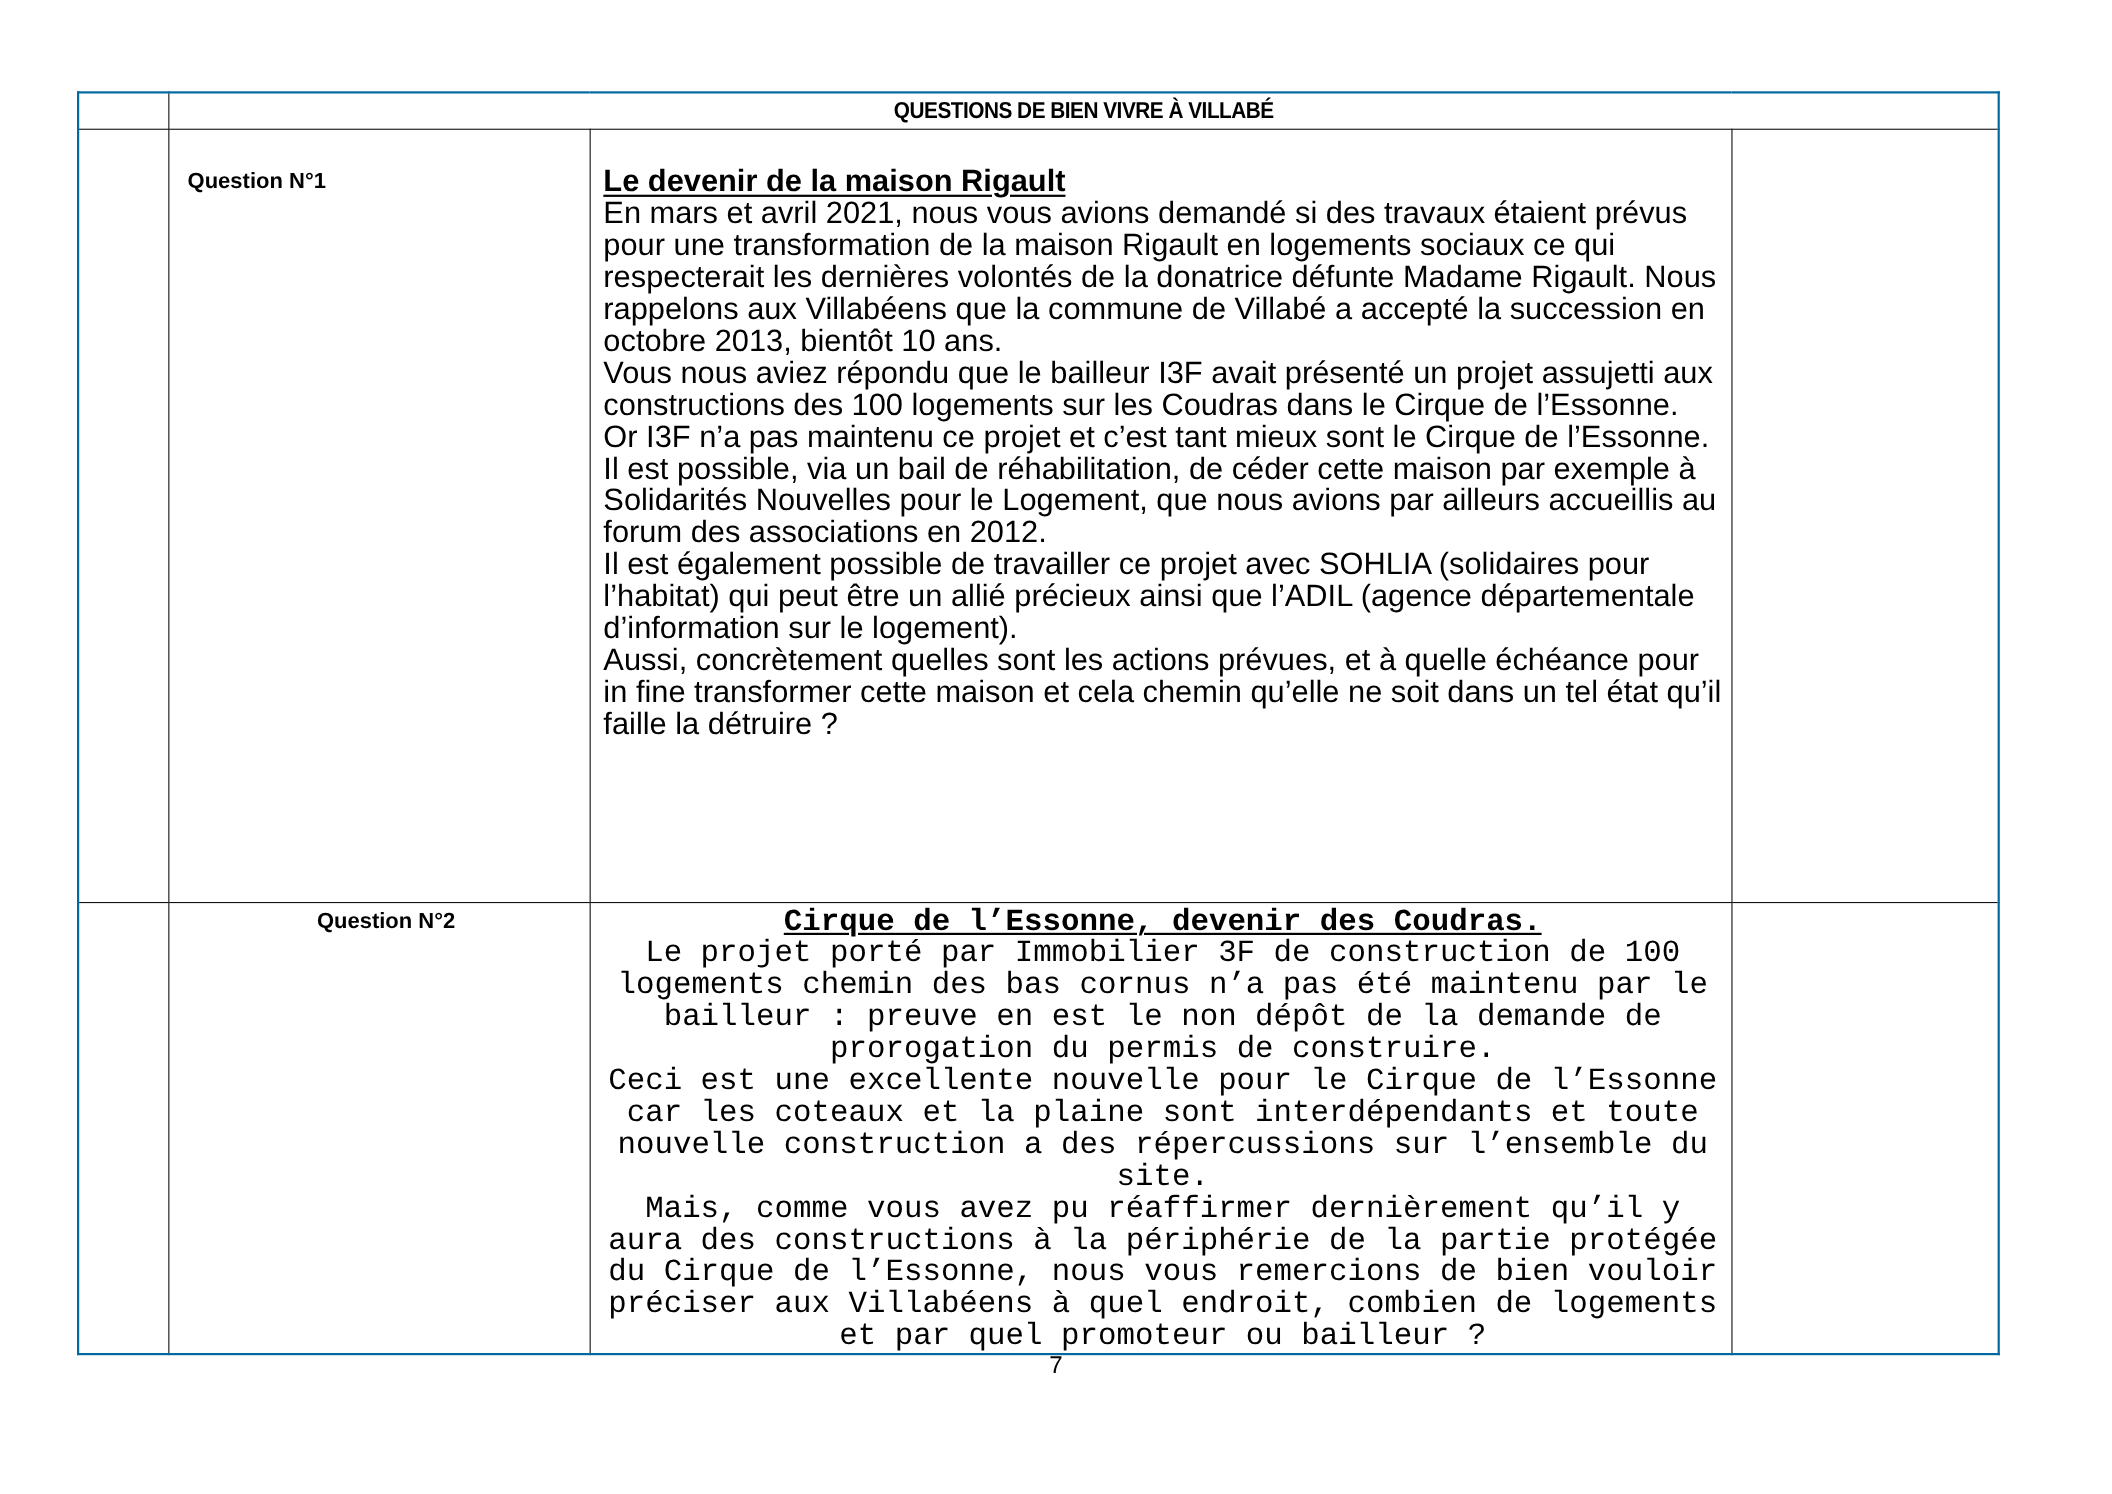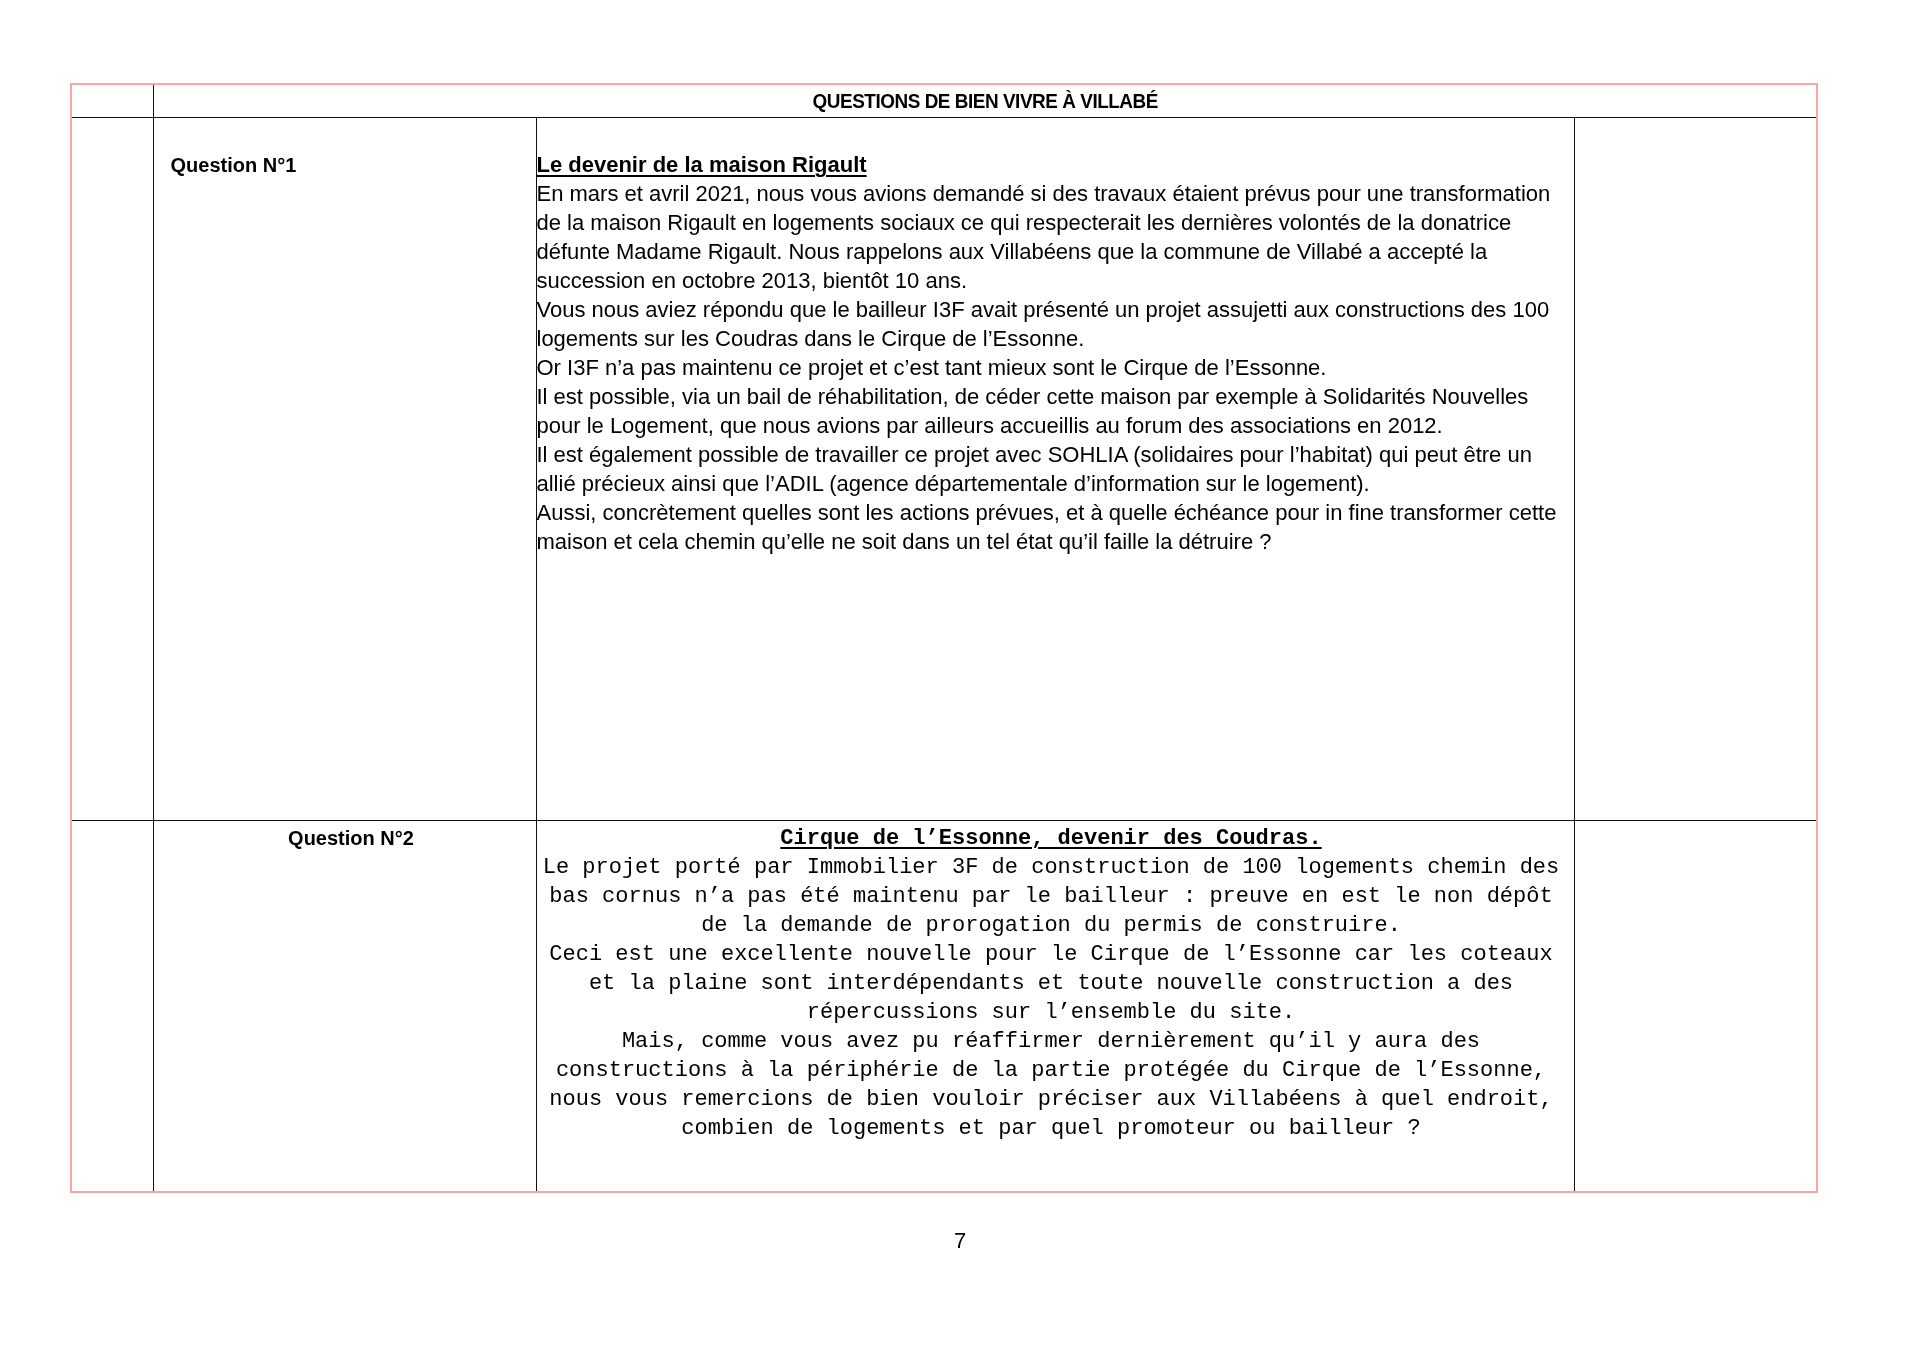--- a/index.html
+++ b/index.html
@@ -4,39 +4,39 @@
 <style>
   html, body { margin: 0; padding: 0; background: #ffffff; }
   body {
     width: 1920px; height: 1358px; position: relative; overflow: hidden;
     font-family: "Liberation Sans", sans-serif; color: #000;
   }
   .page { position: absolute; left: 0; top: 0; width: 1920px; height: 1358px; background: #fff; }
   table.qtable {
     position: absolute; left: 70px; top: 83px;
     width: 1746px; border-collapse: collapse; table-layout: fixed;
-    border: 2px solid #fca5a5;
+    border: 2px solid #0369a1;
   }
   table.qtable td { border: 1.5px solid #111; vertical-align: top; padding: 0; }
   col.c0 { width: 82px; }
   col.c1 { width: 383px; }
   col.c2 { width: 1038px; }
   col.c3 { width: 243px; }
   tr.header-row td { height: 32px; }
   .header-title {
     text-align: center; font-weight: bold; font-size: 21px;
     font-family: "Liberation Sans", sans-serif; letter-spacing: -0.5px;
     line-height: 32px; transform: scaleX(0.9);
   }
   tr.q1-row td { height: 702px; }
   tr.q2-row td { height: 370px; text-align: center; }
   .qlabel { font-weight: bold; font-size: 20px; line-height: 29px; }
   .q1-row .qlabel { padding: 33px 0 0 17px; }
   .q2-row .qlabel { padding: 3px 0 0 13px; }
-  .qbody { font-size: 22px; line-height: 29px; padding-right: 8px; }
+  .qbody { font-size: 28px; line-height: 29px; padding-left: 12px; padding-right: 8px; }
   .q1-row .qbody { padding-top: 32px; }
   .q2-row .qbody { padding-top: 3px; font-family: Liberation Mono, monospace; }
   .qtitle { font-weight: bold; text-decoration: underline; text-decoration-thickness: 2px; text-underline-offset: 3px; display: block; }
   .para { display: block; }
   .page-number {
     position: absolute; left: 0; width: 1920px; top: 1228px;
     text-align: center; font-size: 22px; font-family: "Liberation Sans", sans-serif;
   }
 </style>
 </head>

